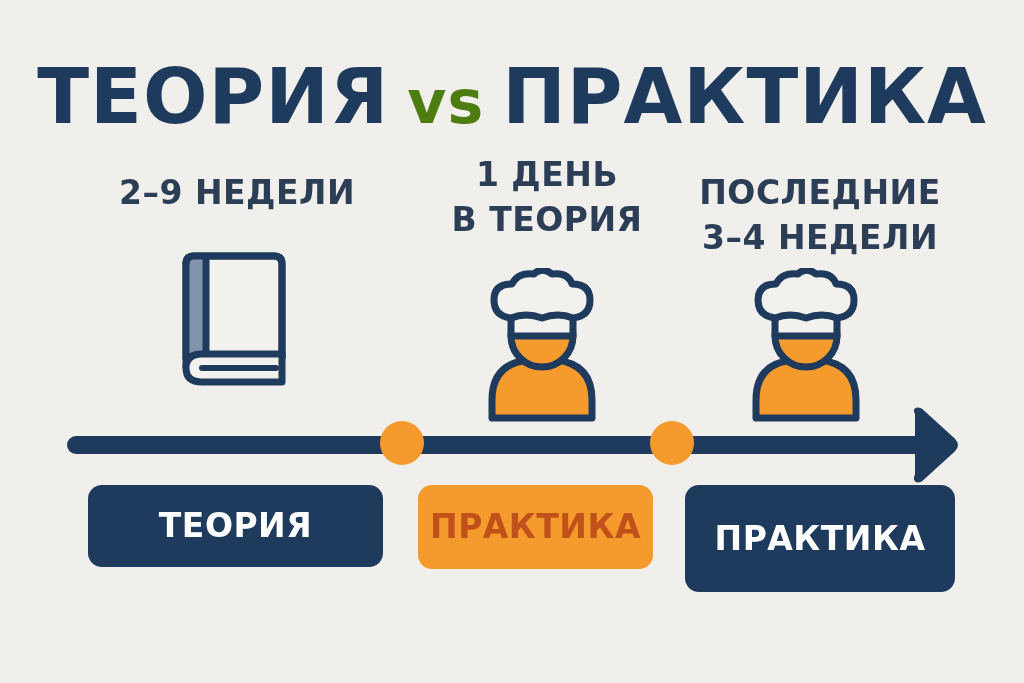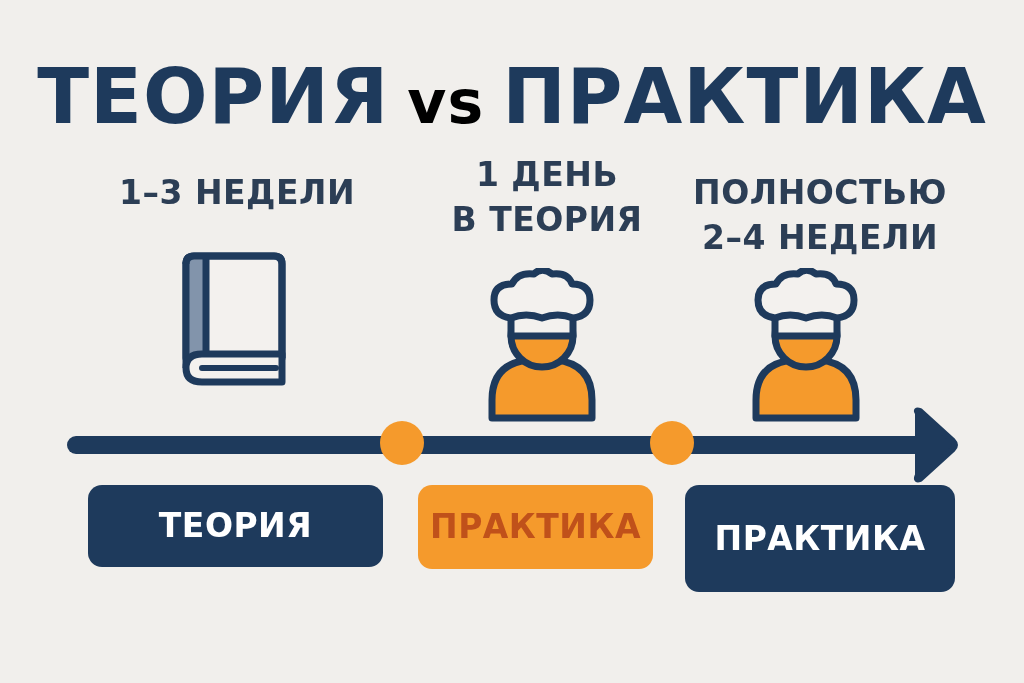--- a/index.html
+++ b/index.html
@@ -19,21 +19,21 @@
       left: 0; top: 52px; width: 1024px;
       text-align: center;
       font-weight: bold;
       font-size: 76px;
       letter-spacing: 1px;
       color: #1e3a5c;
       line-height: 90px;
       white-space: nowrap;
     }
     .title .vs {
-      color: #000000;
+      color: #4d7c0f;
       font-size: 60px;
       margin: 0 18px;
     }
     .label {
       text-align: center;
       font-weight: bold;
       font-size: 33px;
       line-height: 45px;
       color: #2c3e55;
       letter-spacing: 0.5px;
@@ -55,31 +55,31 @@
     svg { display: block; }
   </style>
 </head>
 <body>
 
 <div class="abs title">
   <span>ТЕОРИЯ</span><span class="vs">vs</span><span>ПРАКТИКА</span>
 </div>
 
 <div class="abs label" style="left:107px; top:170px; width:260px;">
-  <div>1–3 НЕДЕЛИ</div>
+  <div>2–9 НЕДЕЛИ</div>
 </div>
 
 <div class="abs label" style="left:427px; top:152px; width:240px;">
   <div>1 ДЕНЬ</div>
   <div>В ТЕОРИЯ</div>
 </div>
 
 <div class="abs label" style="left:690px; top:170px; width:260px;">
-  <div>ПОЛНОСТЬЮ</div>
-  <div>2–4 НЕДЕЛИ</div>
+  <div>ПОСЛЕДНИЕ</div>
+  <div>3–4 НЕДЕЛИ</div>
 </div>
 
 <div class="abs" style="left:172px; top:250px; width:116px; height:138px;">
   <svg width="116" height="138" viewBox="0 0 116 138">
 
     <path d="M14 14 Q14 6 22 6 L102 6 Q110 6 110 14 L110 108 L14 108 Z" fill="#f3f1ee" stroke="#1e3a5c" stroke-width="7" stroke-linejoin="round"></path>
 
     <rect x="14" y="10" width="18" height="98" fill="#8294ab"></rect>
     <line x1="34" y1="8" x2="34" y2="108" stroke="#1e3a5c" stroke-width="7"></line>
     <path d="M14 14 Q14 6 22 6 L102 6 Q110 6 110 14 L110 108" fill="none" stroke="#1e3a5c" stroke-width="7" stroke-linejoin="round"></path>

